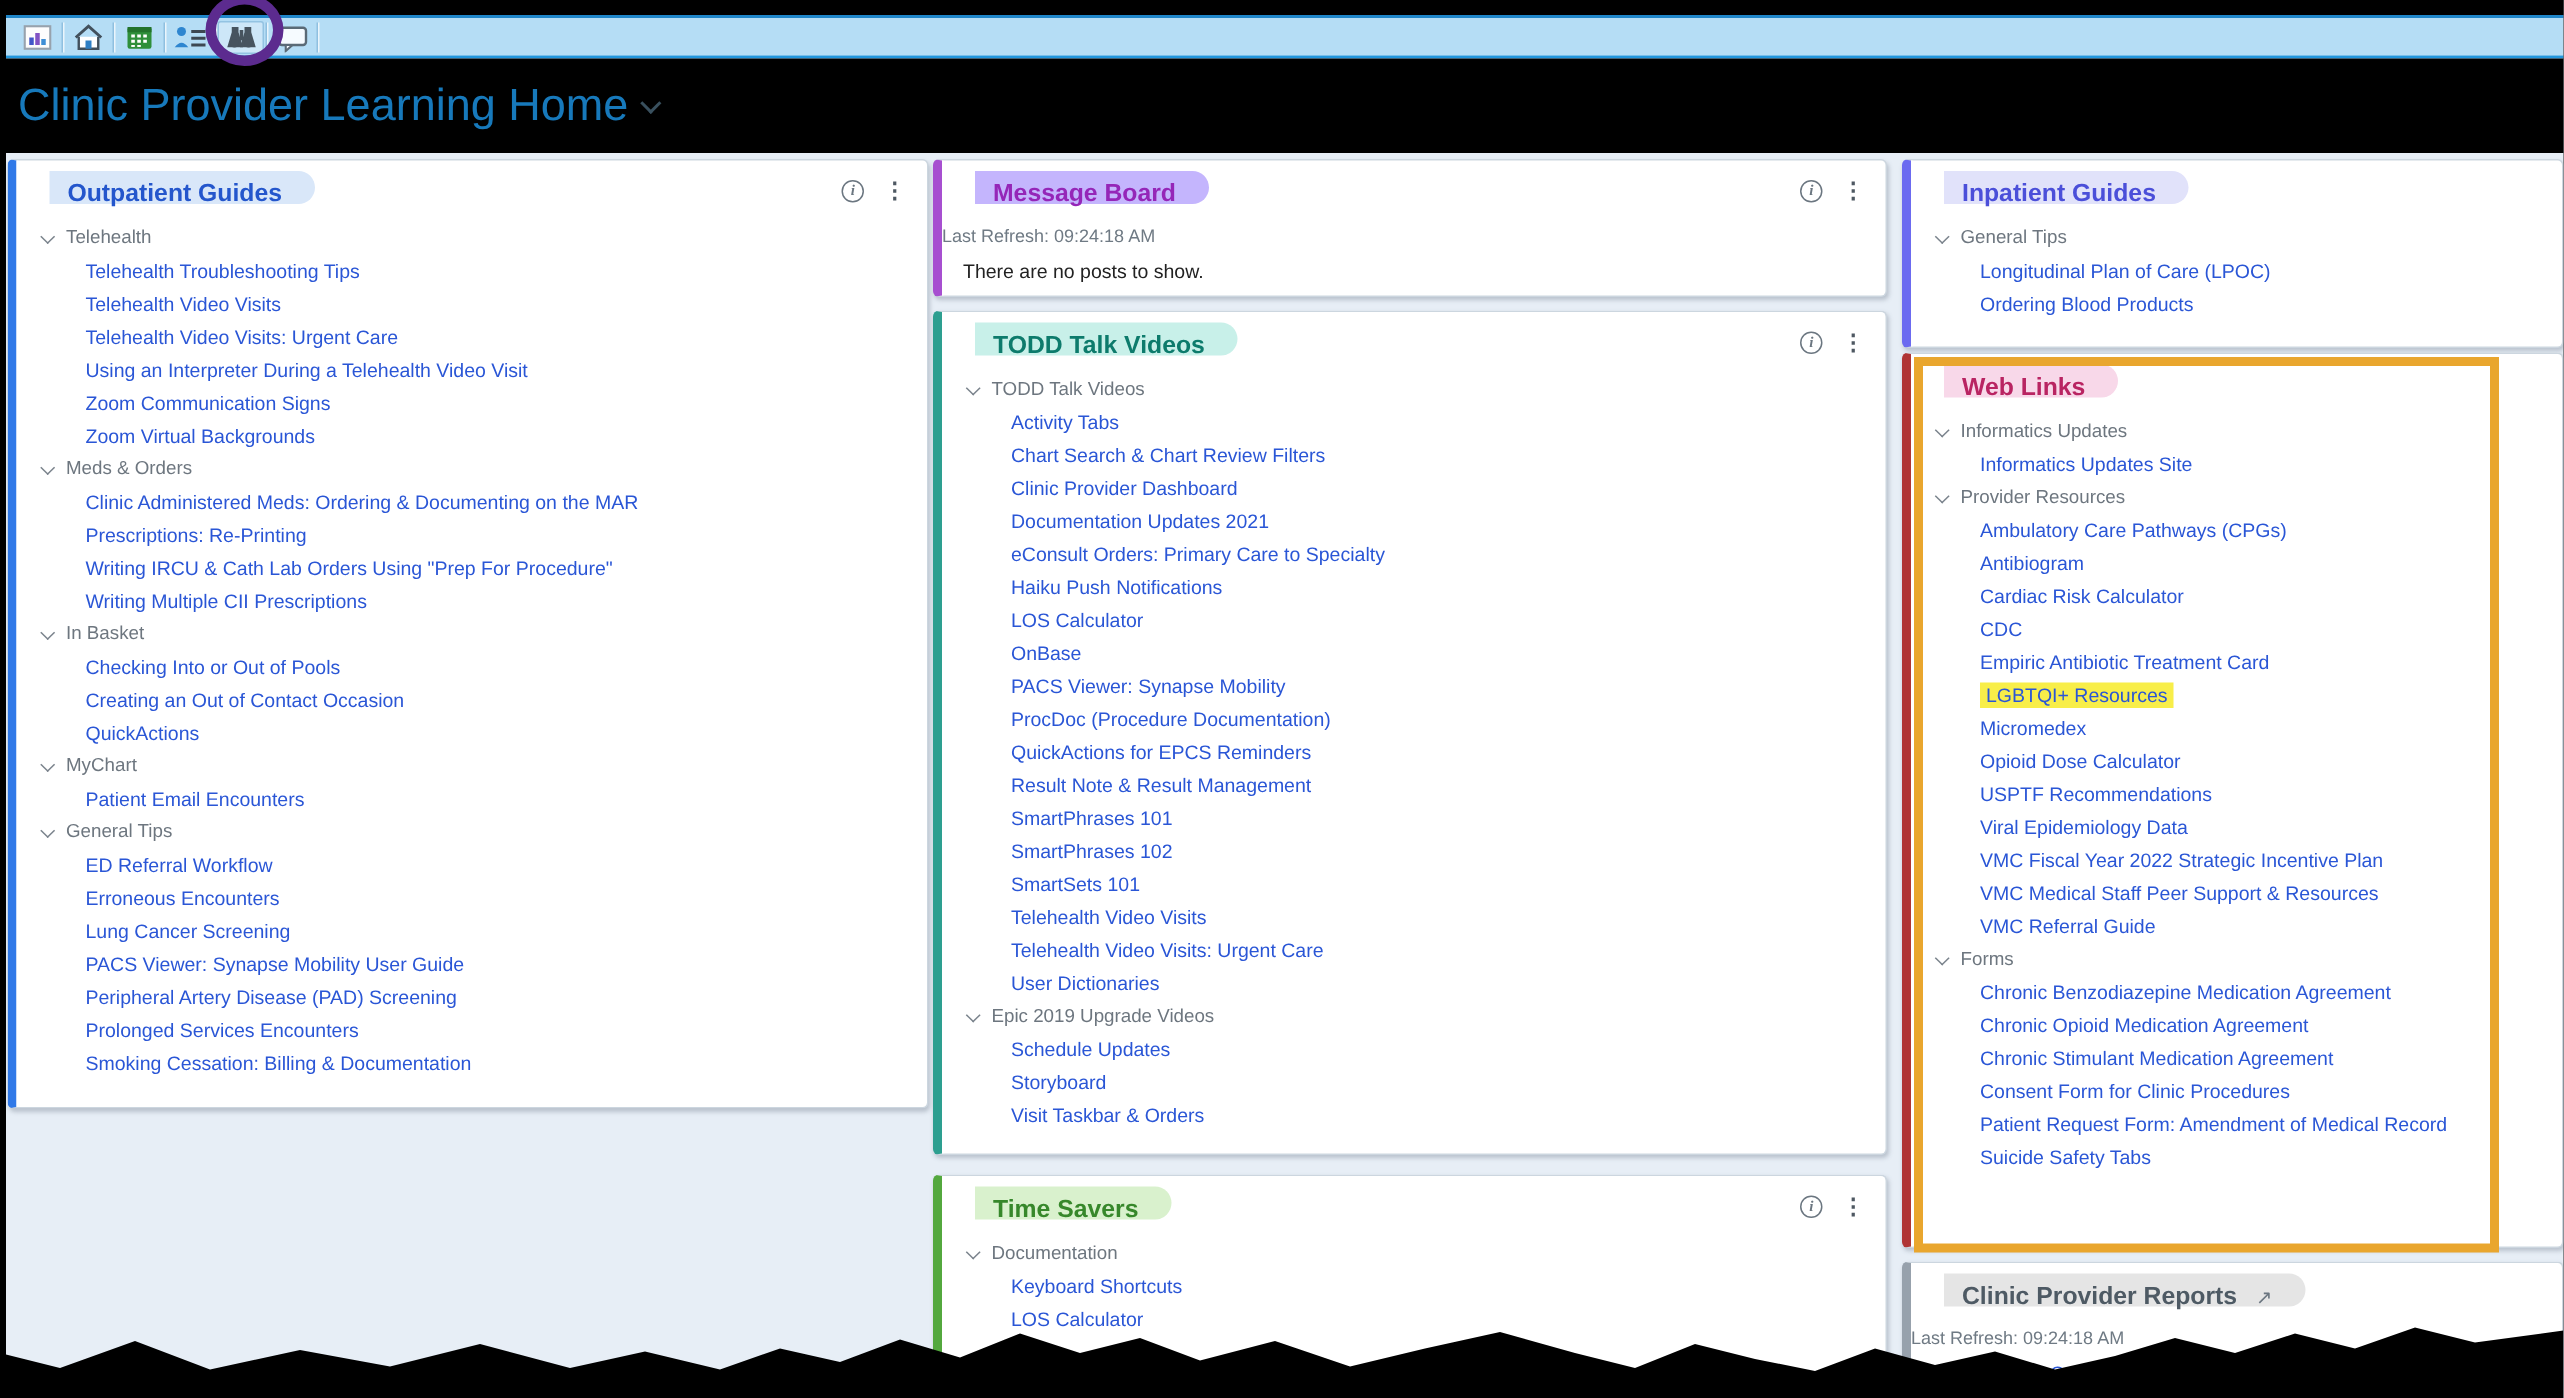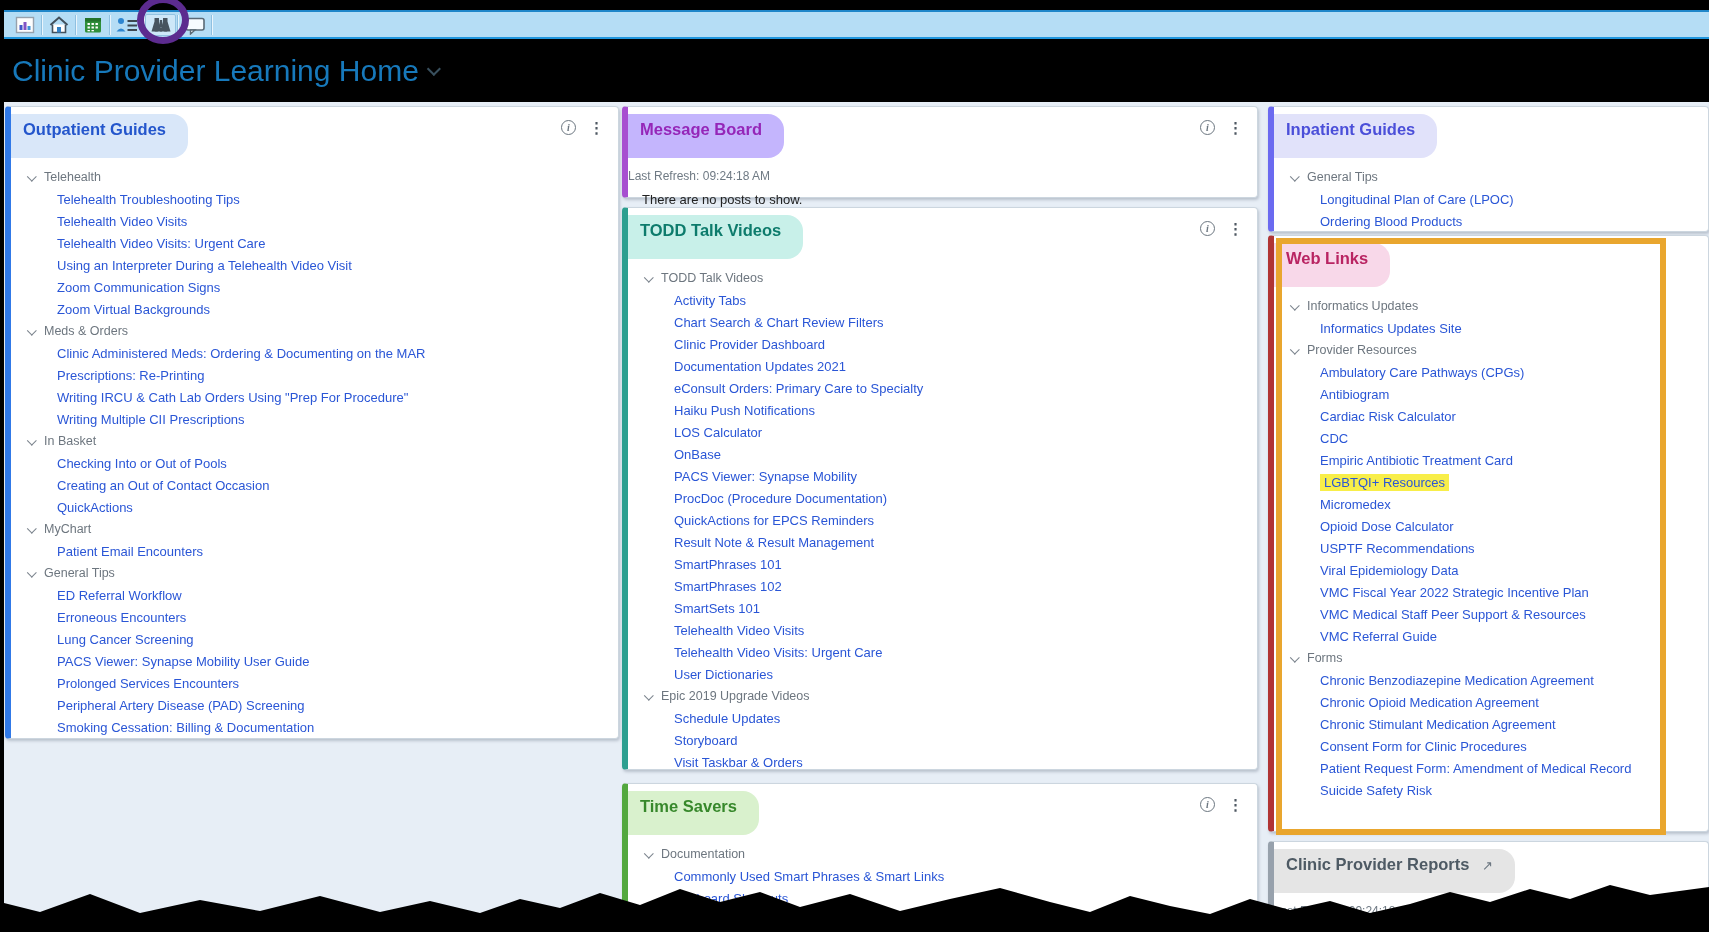--- a/index.html
+++ b/index.html
@@ -18,21 +18,21 @@
 
   
   .titlebar{height:63px;background:#000000;display:flex;align-items:center;padding-left:8px;}
   .titlebar h1{margin:0;font-size:30px;font-weight:400;color:#1779bb;display:flex;align-items:center;gap:12px;}
   .title-chev{width:10px;height:10px;border-left:2px solid #39505e;border-bottom:2px solid #39505e;transform:rotate(-45deg) translateY(-3px);display:inline-block;}
 
   .content{position:relative;height:832px;background:#e7eef6;}
 
   
   .panel{position:absolute;background:#fff;border:1px solid #ccd6df;border-left-width:6px;border-radius:4px;box-shadow:1px 2px 3px rgba(100,112,128,.35);}
-  .pill{display:inline-block;height:44px;line-height:30px;border-radius:0 16px 16px 0;padding:0 22px 0 12px;margin-top:7px;font-size:16.5px;font-weight:bold;white-space:nowrap;}
+  .pill{display:inline-block;height:22px;line-height:30px;border-radius:0 16px 16px 0;padding:0 22px 0 12px;margin-top:7px;font-size:16.5px;font-weight:bold;white-space:nowrap;margin-left:22px;}
   .panel-icons{position:absolute;top:13px;right:14px;display:flex;gap:13px;align-items:center;}
   .info{width:15px;height:15px;border:1.4px solid #6b7680;border-radius:50%;color:#6b7680;font:italic bold 10px "Liberation Serif",serif;display:flex;align-items:center;justify-content:center;cursor:pointer;}
   .kebab{color:#4e5862;font-size:15px;font-weight:bold;line-height:1;cursor:pointer;}
   .panel-body{margin-top:8px;}
   .row{height:22px;display:flex;align-items:center;}
   .section-row{padding-left:18px;gap:8px;cursor:pointer;}
   .chev{width:7px;height:7px;border-left:1.6px solid #7a838c;border-bottom:1.6px solid #7a838c;transform:rotate(-45deg) translateY(-1px);flex:none;}
   .section-label{color:#6d767f;font-size:12.5px;white-space:nowrap;}
   .link-row{padding-left:46px;}
   a.link{color:#2a56d6;font-size:13px;text-decoration:none;white-space:nowrap;cursor:pointer;}
@@ -223,24 +223,24 @@
           <div class="row link-row">
             <a class="link" href="#">Erroneous Encounters</a>
           </div>
           <div class="row link-row">
             <a class="link" href="#">Lung Cancer Screening</a>
           </div>
           <div class="row link-row">
             <a class="link" href="#">PACS Viewer: Synapse Mobility User Guide</a>
           </div>
           <div class="row link-row">
+            <a class="link" href="#">Peripheral Artery Disease (PAD) Screening</a>
+          </div>
+          <div class="row link-row">
             <a class="link" href="#">Prolonged Services Encounters</a>
-          </div>
-          <div class="row link-row">
-            <a class="link" href="#">Peripheral Artery Disease (PAD) Screening</a>
           </div>
           <div class="row link-row">
             <a class="link" href="#">Smoking Cessation: Billing &amp; Documentation</a>
           </div>
         </div>
     </div>
 
     <div class="panel p-message">
       <div class="pill">Message Board</div>
       <div class="panel-icons">
@@ -337,23 +337,20 @@
       <div class="panel-icons">
         <span class="info">i</span>
         <span class="kebab">⋮</span>
       </div>
       <div class="panel-body">
           <div class="row section-row">
             <span class="chev"></span>
             <span class="section-label">Documentation</span>
           </div>
           <div class="row link-row">
-            <a class="link" href="#">Commonly Used Smart Phrases &amp; Smart Links</a>
-          </div>
-          <div class="row link-row">
             <a class="link" href="#">Keyboard Shortcuts</a>
           </div>
           <div class="row link-row">
             <a class="link" href="#">LOS Calculator</a>
           </div>
         </div>
     </div>
 
     <div class="panel p-inpatient">
       <div class="pill">Inpatient Guides</div>
@@ -437,21 +434,21 @@
           <div class="row link-row">
             <a class="link" href="#">Chronic Stimulant Medication Agreement</a>
           </div>
           <div class="row link-row">
             <a class="link" href="#">Consent Form for Clinic Procedures</a>
           </div>
           <div class="row link-row">
             <a class="link" href="#">Patient Request Form: Amendment of Medical Record</a>
           </div>
           <div class="row link-row">
-            <a class="link" href="#">Suicide Safety Risk</a>
+            <a class="link" href="#">Suicide Safety Tabs</a>
           </div>
         </div>
     </div>
 
     <div class="panel p-reports">
       <div class="pill">
         <span>Clinic Provider Reports</span>
         <span class="ext-arrow">↗</span>
       </div>
       <div class="meta-line">Last Refresh: 09:24:18 AM</div>

